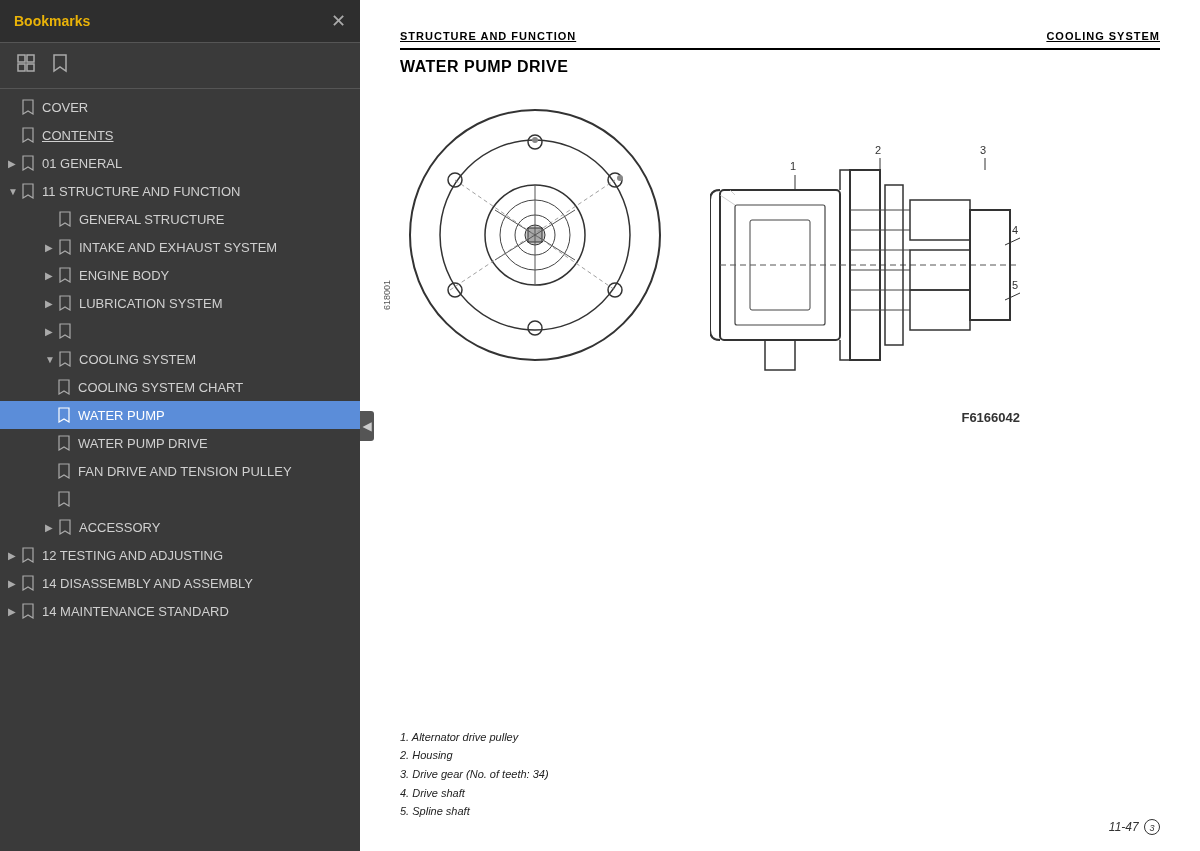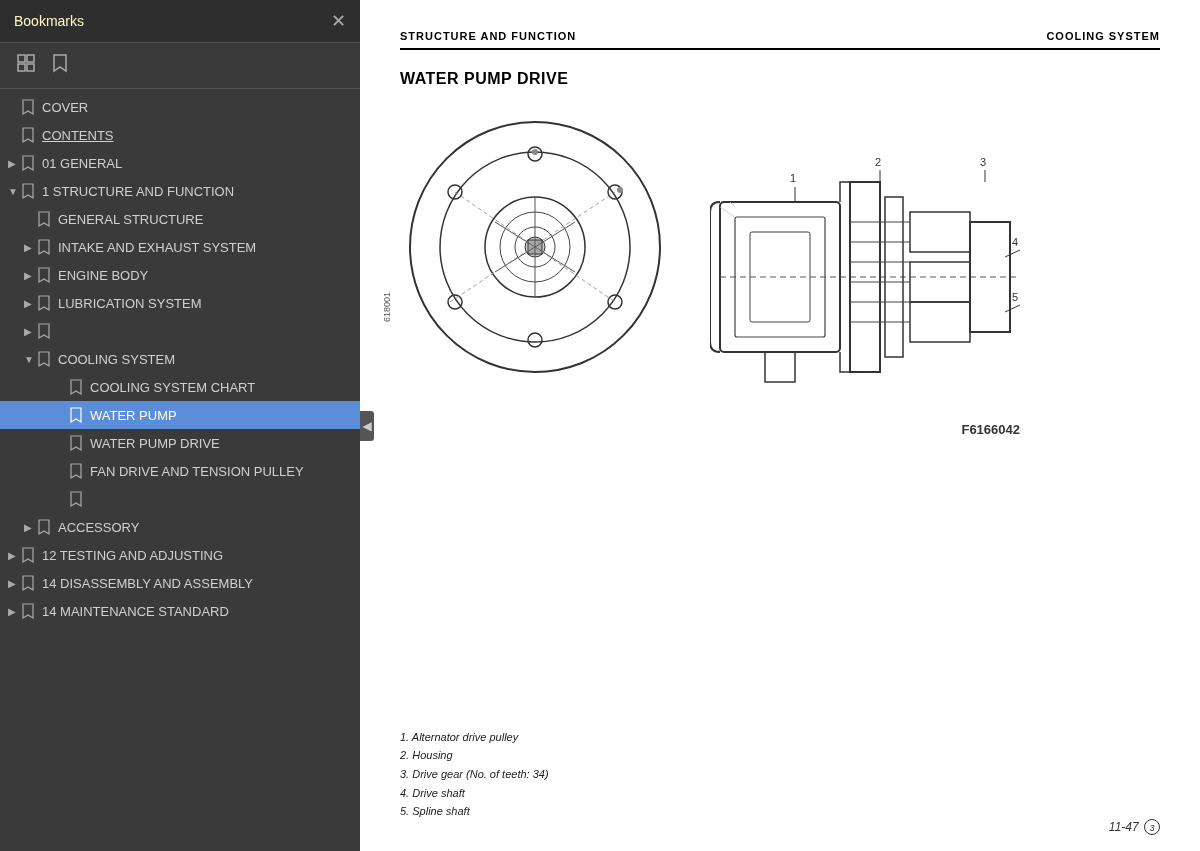--- a/index.html
+++ b/index.html
@@ -17,23 +17,23 @@
     }
     .sidebar-header {
       background: #2e2e2e;
       padding: 12px 14px;
       display: flex;
       justify-content: space-between;
       align-items: center;
       border-bottom: 1px solid #555;
     }
     .sidebar-title {
-      color: #fef9c3;
+      color: #eab308;
       font-size: 14px;
-      font-weight: normal;
+      font-weight: bold;
     }
     .close-btn {
       color: #aaa;
       font-size: 18px;
       cursor: pointer;
       background: none;
       border: none;
       line-height: 1;
     }
     .sidebar-toolbar {
@@ -73,22 +73,22 @@
       align-items: center;
       padding: 6px 8px 6px 8px;
       cursor: pointer;
       color: #d0d0d0;
       font-size: 13px;
       white-space: nowrap;
     }
     .tree-item.active { background: #5b8dd9; color: #fff; }
 
     .tree-indent-0 { padding-left: 8px; }
-    .tree-indent-1 { padding-left: 24px; }
-    .tree-indent-2 { padding-left: 56px; }
+    .tree-indent-1 { padding-left: 24px; margin-left: 21px; }
+    .tree-indent-2 { padding-left: 44px; }
 
     .expand-arrow {
       display: inline-block;
       width: 14px;
       font-size: 10px;
       color: #aaa;
       flex-shrink: 0;
     }
 
     .bookmark-icon {
@@ -145,21 +145,22 @@
       padding: 30px 40px;
       position: relative;
       display: flex;
       flex-direction: column;
     }
     .doc-header {
       display: flex;
       justify-content: space-between;
       border-bottom: 2px solid #000;
       padding-bottom: 6px;
-      margin-bottom: 20px;
+      margin-bottom: 8px;
+      text-decoration: underline;
     }
     .doc-header-left {
       font-size: 11px;
       font-weight: bold;
       letter-spacing: 1px;
     }
     .doc-header-right {
       font-size: 11px;
       font-weight: bold;
       letter-spacing: 1px;
@@ -273,21 +274,21 @@
         <span class="bookmark-icon"><svg viewBox="0 0 12 16" width="12" height="16">
             <path d="M1 1h10v14l-5-3-5 3V1z" fill="none" stroke="#aaa" stroke-width="1.2"></path>
           </svg></span>
         <span class="item-label">01 GENERAL</span>
       </div>
       <div class="tree-item tree-indent-0">
         <span class="expand-arrow" style="color: rgb(170, 170, 170);">▼</span>
         <span class="bookmark-icon"><svg viewBox="0 0 12 16" width="12" height="16">
             <path d="M1 1h10v14l-5-3-5 3V1z" fill="none" stroke="#aaa" stroke-width="1.2"></path>
           </svg></span>
-        <span class="item-label">1 STRUCTURE AND FUNCTION</span>
+        <span class="item-label">11 STRUCTURE AND FUNCTION</span>
       </div>
       <div class="tree-item tree-indent-1">
         <span class="expand-arrow" style="visibility: hidden;">▶</span>
         <span class="bookmark-icon"><svg viewBox="0 0 12 16" width="12" height="16">
             <path d="M1 1h10v14l-5-3-5 3V1z" fill="none" stroke="#aaa" stroke-width="1.2"></path>
           </svg></span>
         <span class="item-label">GENERAL STRUCTURE</span>
       </div>
       <div class="tree-item tree-indent-1">
         <span class="expand-arrow" style="color: rgb(170, 170, 170);">▶</span>

